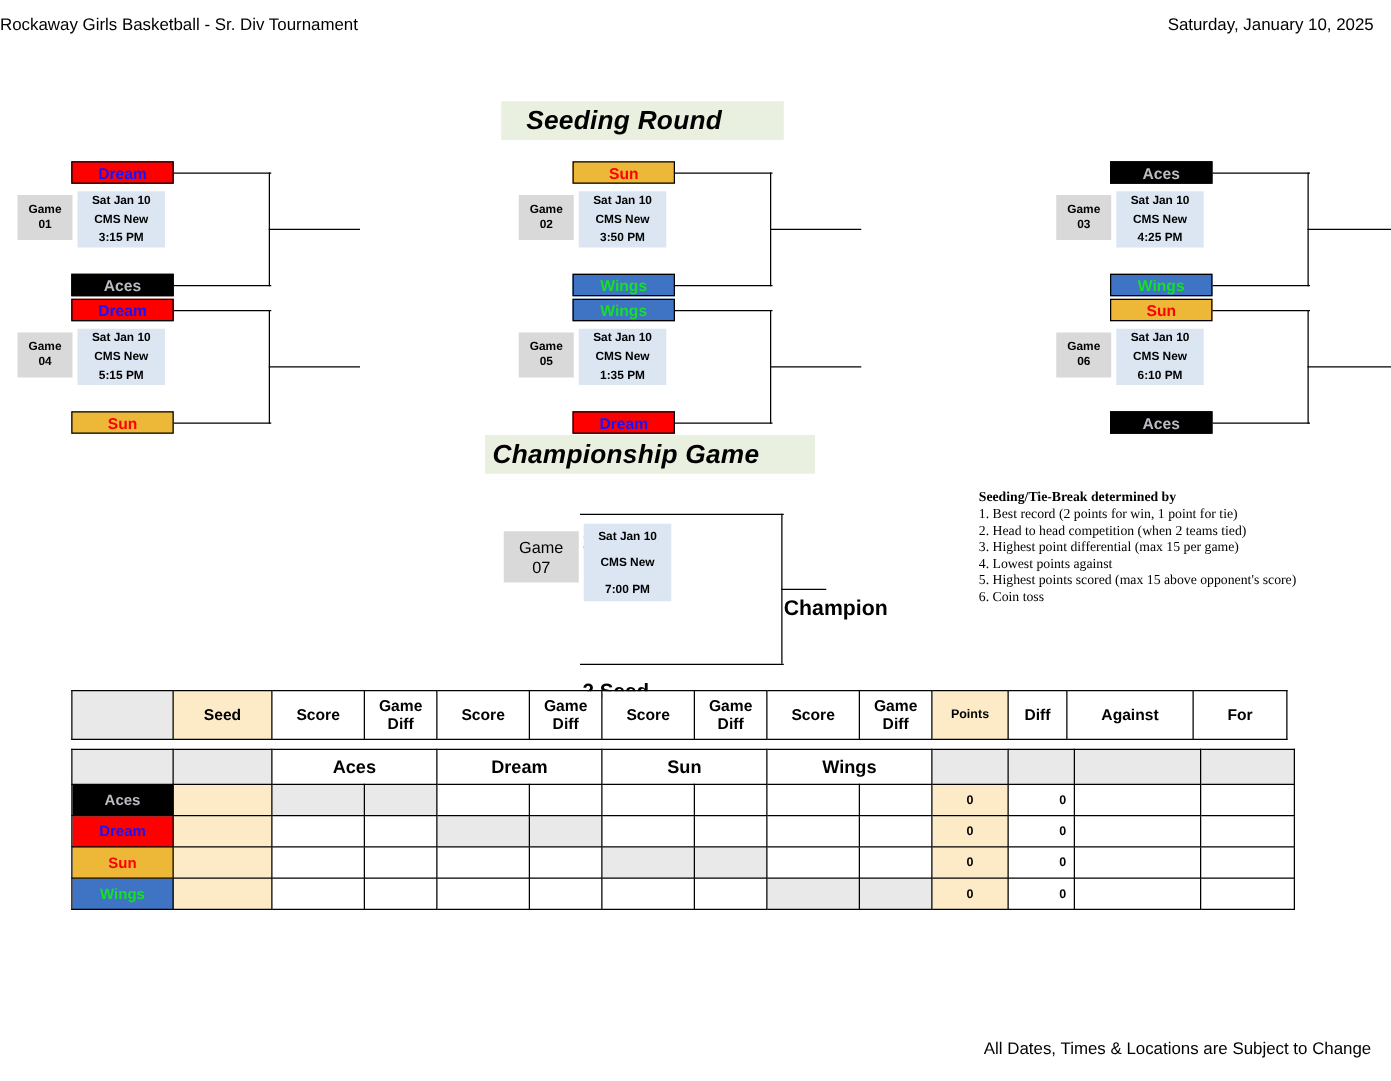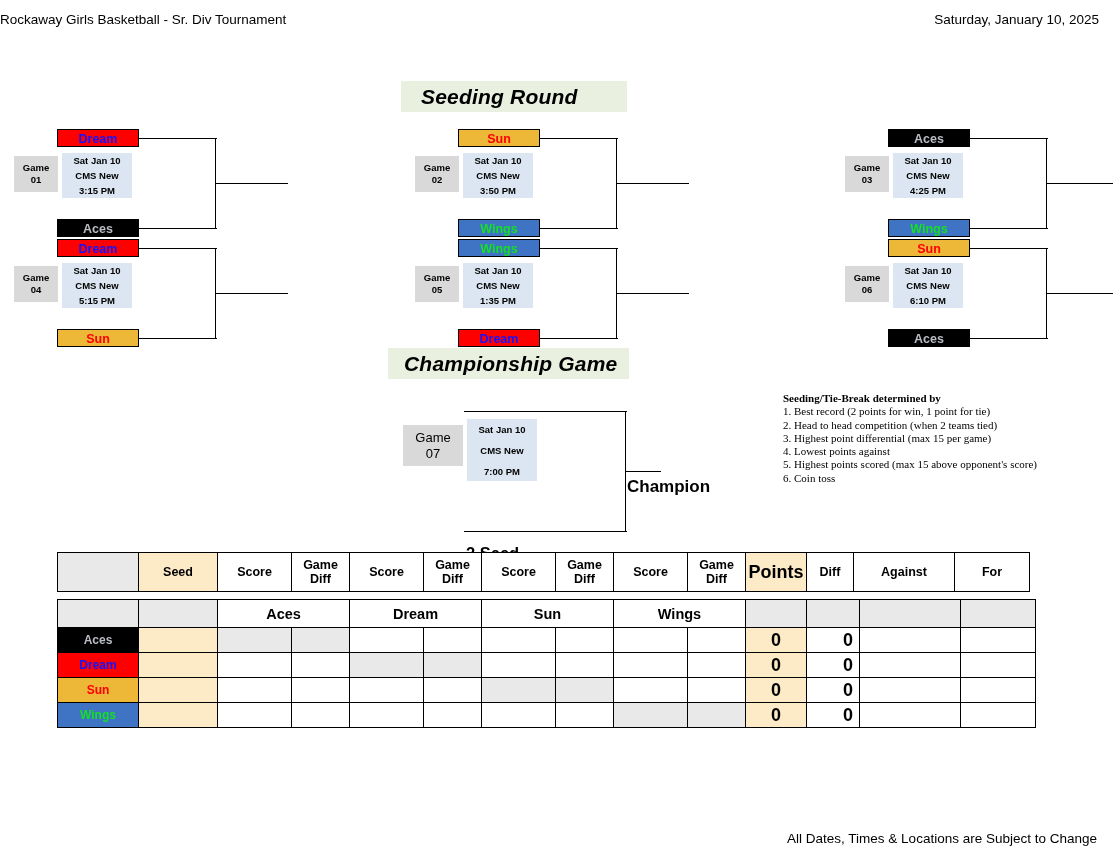--- a/index.html
+++ b/index.html
@@ -40,22 +40,22 @@
     letter-spacing: .2px;
     display: flex;
     align-items: center;
   }
   #seeding-banner {
     left: 401px; top: 81px; width: 226px; height: 31px;
     padding-left: 20px;
     box-sizing: border-box;
   }
   #championship-banner {
-    left: 388px; top: 348px; width: 241px; height: 31px;
-    padding-left: 16px;
+    left: 388px; top: 348px; width: 264px; height: 31px;
+    padding-left: 6px;
     box-sizing: border-box;
   }
 
   
   .game-block { width: 290px; height: 110px; }
 
   .team-bar {
     position: absolute;
     left: 43px;
     width: 82px;
@@ -229,21 +229,21 @@
 
   .team-cell {
     font-size: 12px;
     font-weight: bold;
   }
   .td-aces  { background: #000000 !important; color: #b9bcc2; }
   .td-dream { background: #fe0000 !important; color: #1414ff; }
   .td-sun   { background: #edb737 !important; color: #fe0000; }
   .td-wings { background: #3f73c4 !important; color: #14e024; }
   .num-right { text-align: right !important; padding-right: 6px !important; }
-  .pts-cell { font-size: 18px; }
+  .pts-cell { font-size: 10px; }
 
   #table-gap { height: 7px; }
 
   
   #footer-note {
     right: 16px; top: 831px;
     font-size: 13.5px;
   }
 </style>
 </head>

